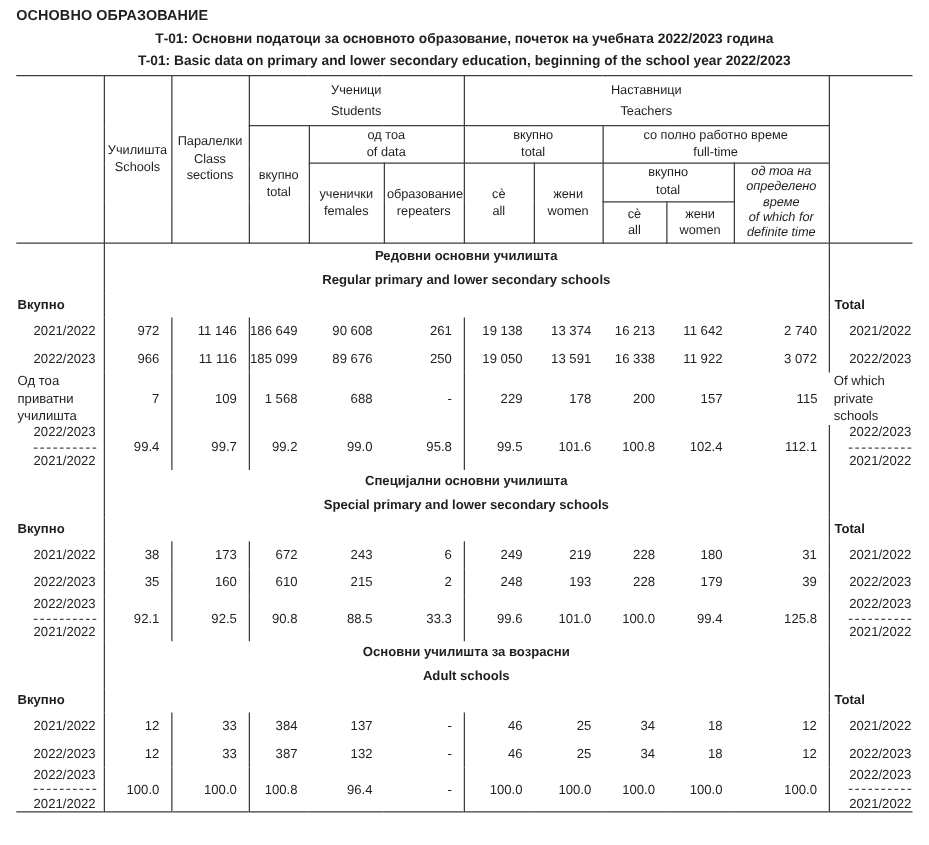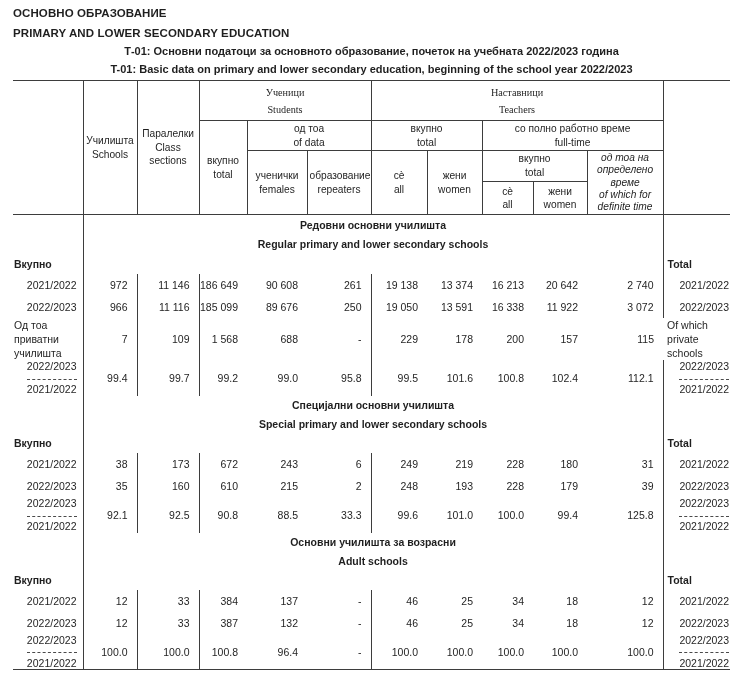--- a/index.html
+++ b/index.html
@@ -21,21 +21,21 @@
   }
   col.c1{width:70px}col.c2{width:54px}col.c3{width:62px}col.c4{width:48px}
   col.c5{width:60px}col.c6{width:64px}col.c7{width:56px}col.c8{width:55px}
   col.c9{width:51px}col.c10{width:54px}col.c11{width:76px}col.c12{width:67px}
   th,td{vertical-align:middle;padding:0;overflow:hidden;}
   
   .hc{
     border:1px solid #3d3d3d;font-weight:400;font-size:10.2px;
     text-align:center;line-height:13.5px;padding:1px 2px;
   }
-  .grp{line-height:17px;font-family:Liberation Serif, serif;}
+  .grp{line-height:17px;}
   .corner-l{border-left:none;border-top:none;}
   .corner-r{border-right:none;border-top:none;}
   .lh-sm{line-height:12.3px;font-style:italic;}
   tr.r1{height:40px}tr.r2{height:29px}tr.r3{height:30px}tr.r4{height:33px}
   
   .bl{border-left:1px solid #3d3d3d;}
   .mid{border-left:1px solid #3d3d3d;border-right:1px solid #3d3d3d;}
   .num{text-align:right;padding-right:9px;}
   .lab-l{text-align:right;padding-right:6px;}
   .lab-r{text-align:right;padding-right:1px;padding-left:3px;}
@@ -55,21 +55,20 @@
     display:inline-block;width:50px;height:0;
     border-top:1.3px dashed #4a4a4a;margin:1px 0 2px 0;
   }
 </style>
 </head>
 <body>
 
 <div class="page">
 
   <div class="doc-title mk">ОСНОВНО ОБРАЗОВАНИЕ</div>
-  <div class="doc-title en">PRIMARY AND LOWER SECONDARY EDUCATION</div>
   <div class="tbl-title">Т-01: Основни податоци за основното образование, почеток на учебната 2022/2023 година</div>
   <div class="tbl-title">T-01: Basic data on primary and lower secondary education, beginning of the school year 2022/2023</div>
 
   <table>
     <colgroup>
       <col class="c1">
         <col class="c2">
         <col class="c3">
         <col class="c4">
         <col class="c5">
@@ -175,21 +174,21 @@
       <tr class="yr">
         <td class="lab-l">2021/2022</td>
         <td class="num bl">972</td>
         <td class="num bl">11 146</td>
         <td class="num bl">186 649</td>
         <td class="num">90 608</td>
         <td class="num">261</td>
         <td class="num bl">19 138</td>
         <td class="num">13 374</td>
         <td class="num">16 213</td>
-        <td class="num">20 642</td>
+        <td class="num">11 642</td>
         <td class="num">2 740</td>
         <td class="lab-r bl">2021/2022</td>
       </tr>
       <tr class="yr">
         <td class="lab-l">2022/2023</td>
         <td class="num bl">966</td>
         <td class="num bl">11 116</td>
         <td class="num bl">185 099</td>
         <td class="num">89 676</td>
         <td class="num">250</td>

